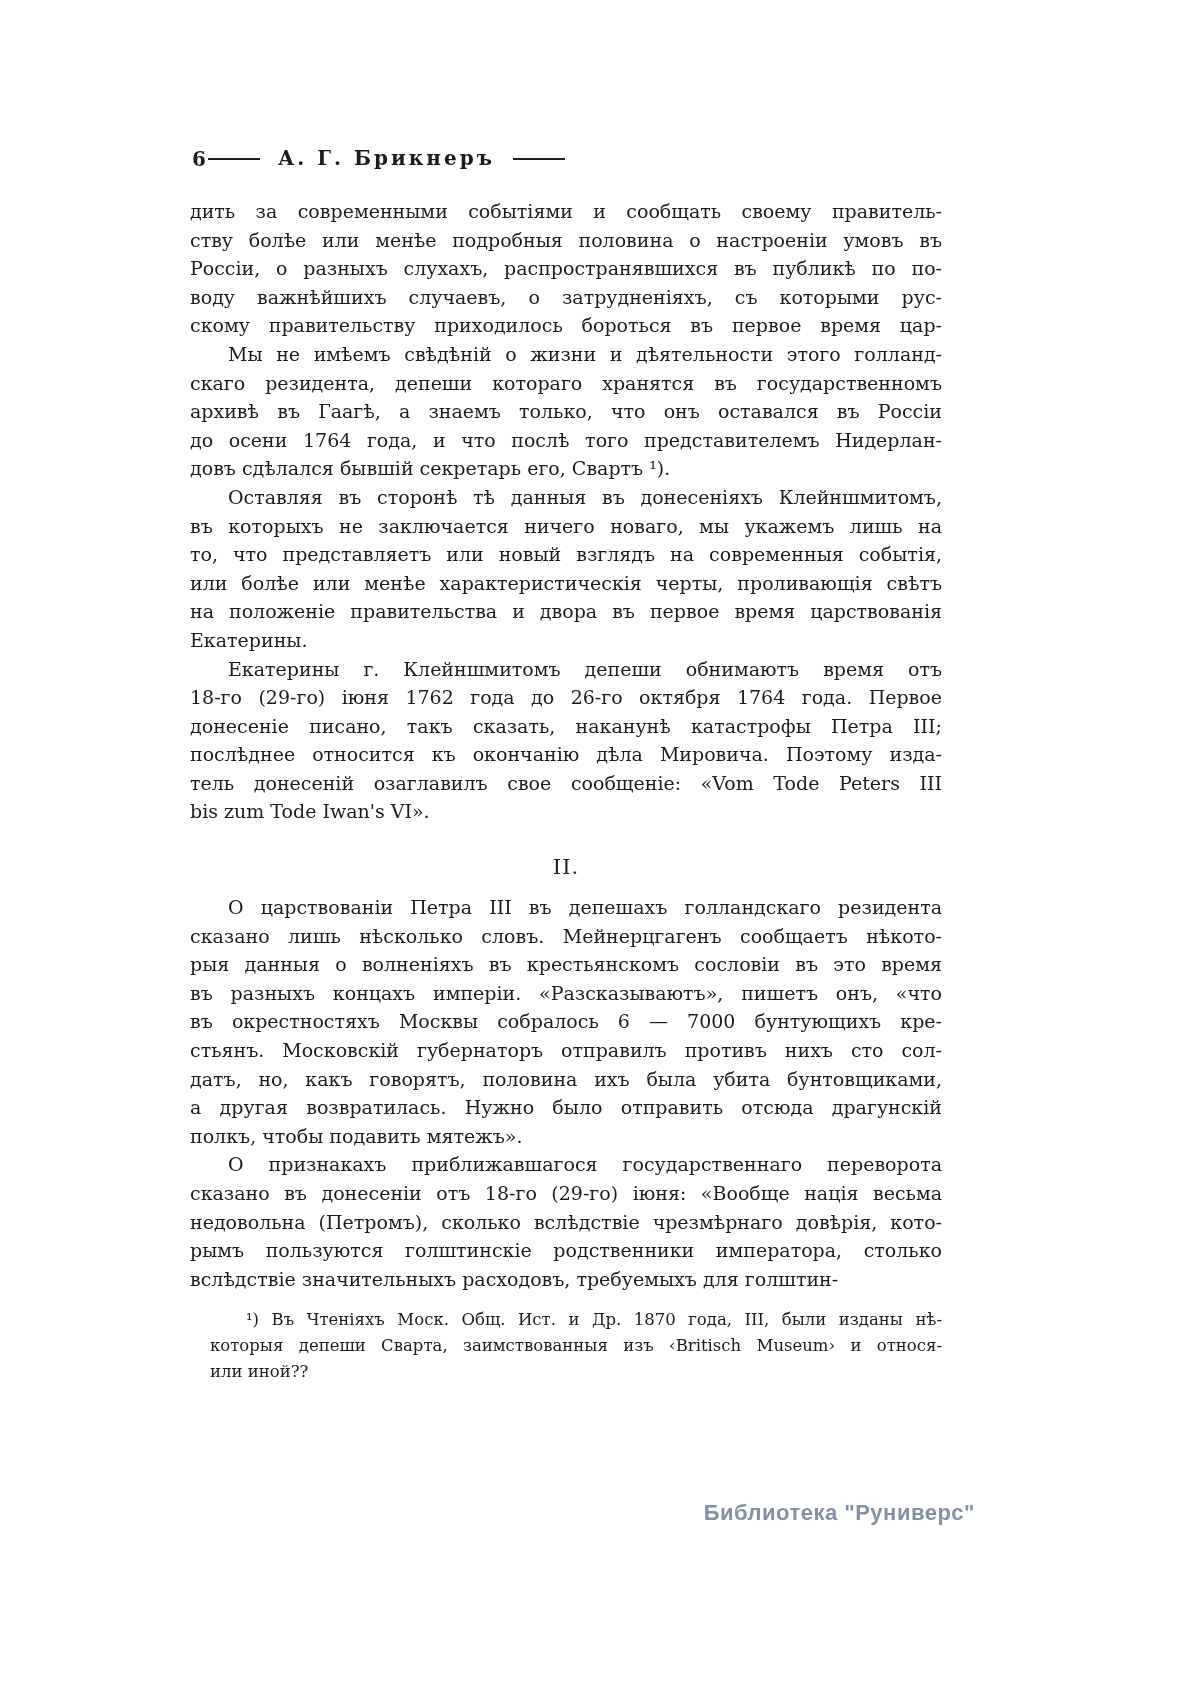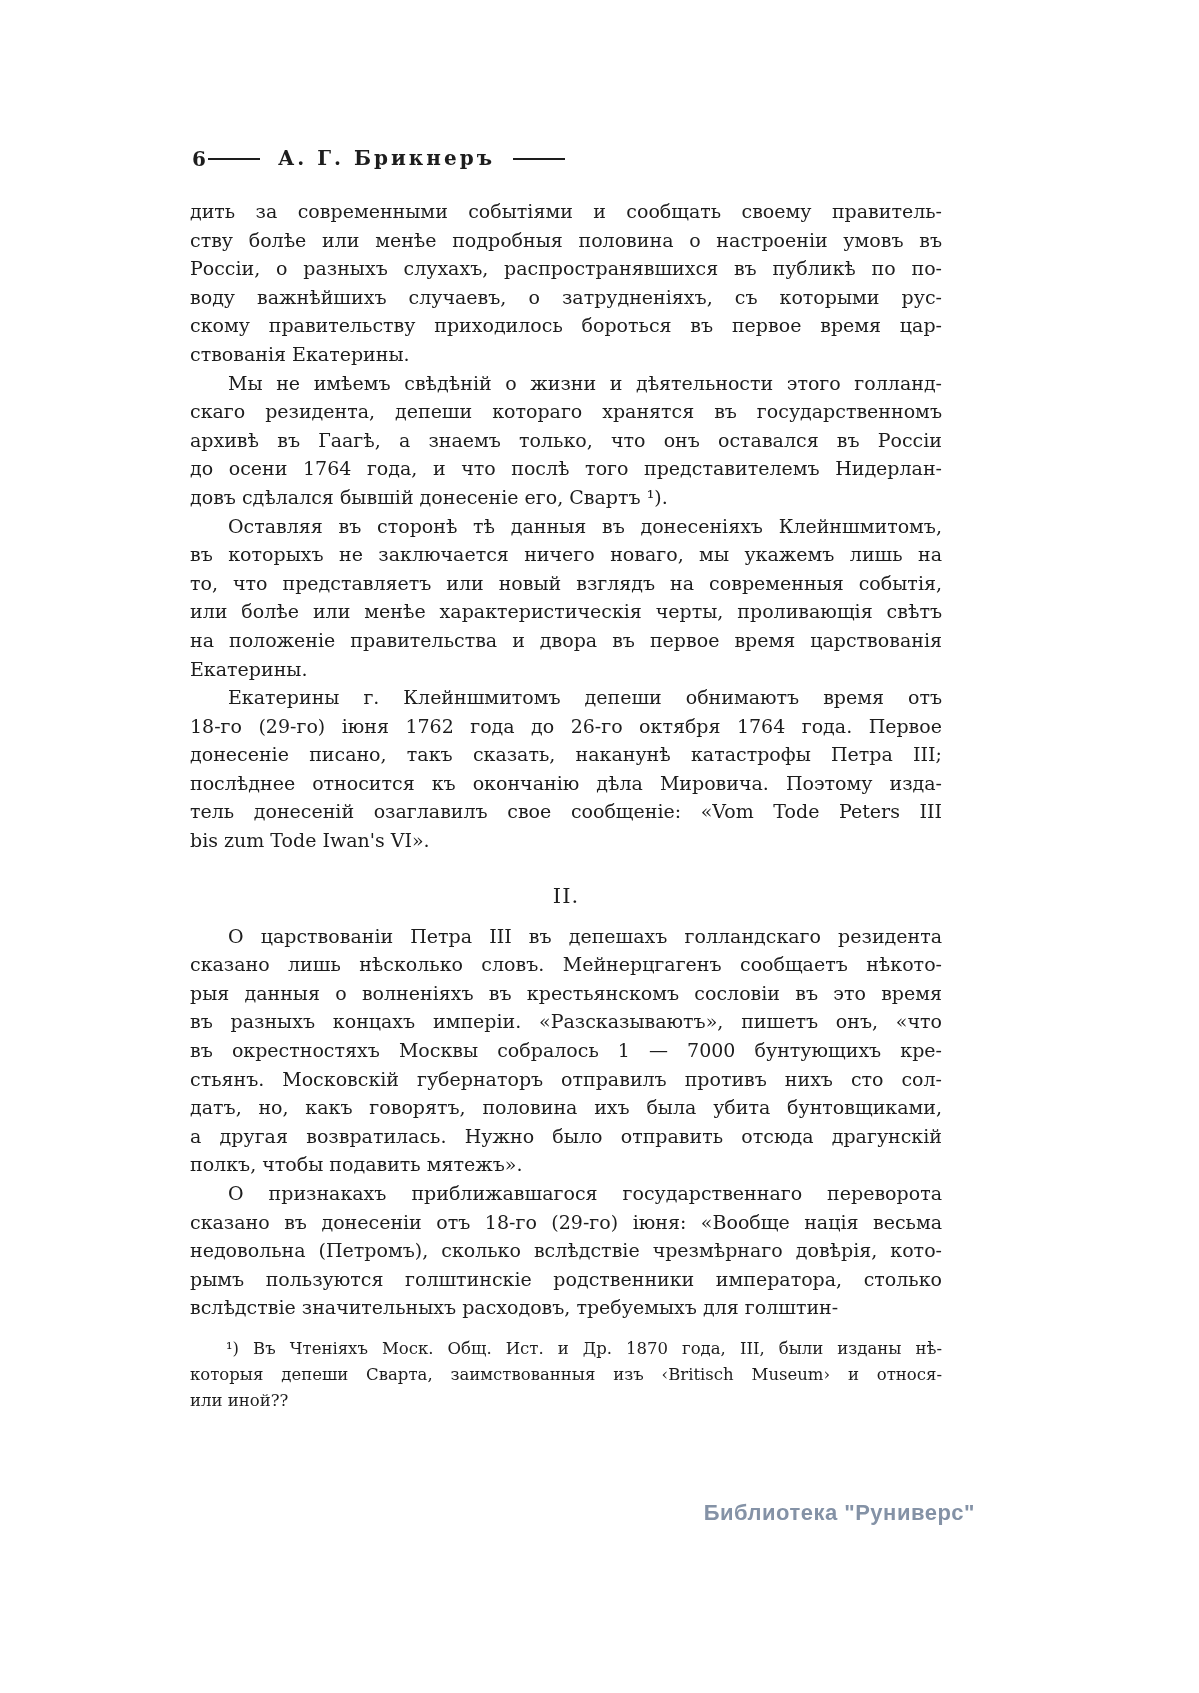--- a/index.html
+++ b/index.html
@@ -58,21 +58,21 @@
   .line.last { text-align-last:left; }
   .line.indent { text-indent:38px; }
   .section-heading {
     text-align:center;
     font-size:21px;
     letter-spacing:1px;
     line-height:29px;
     margin-top:27px;
     margin-bottom:11px;
   }
-  .footnote { margin-top:14px; }
+  .footnote { margin-top:14px;margin-left:20px; }
   .fn-line {
     font-size:16.5px;
     line-height:25.8px;
     height:25.8px;
     text-align:justify;
     text-align-last:justify;
     text-justify:inter-word;
   }
   .fn-line.last { text-align-last:left; }
   .fn-line.indent { text-indent:36px; }
@@ -99,28 +99,27 @@
       </div>
     </header>
 
     <main id="body-text">
         <div class="paragraph">
           <div class="line">дить за современными событіями и сообщать своему правитель-</div>
           <div class="line">ству болѣе или менѣе подробныя половина о настроеніи умовъ въ</div>
           <div class="line">Россіи, о разныхъ слухахъ, распространявшихся въ публикѣ по по-</div>
           <div class="line">воду важнѣйшихъ случаевъ, о затрудненіяхъ, съ которыми рус-</div>
           <div class="line">скому правительству приходилось бороться въ первое время цар-</div>
-          <div class="line last">ствованія Екатерины.</div>
         </div>
         <div class="paragraph">
           <div class="line indent">Мы не имѣемъ свѣдѣній о жизни и дѣятельности этого голланд-</div>
           <div class="line">скаго резидента, депеши котораго хранятся въ государственномъ</div>
           <div class="line">архивѣ въ Гаагѣ, а знаемъ только, что онъ оставался въ Россіи</div>
           <div class="line">до осени 1764 года, и что послѣ того представителемъ Нидерлан-</div>
-          <div class="line last">довъ сдѣлался бывшій донесеніе его, Свартъ ¹).</div>
+          <div class="line last">довъ сдѣлался бывшій секретарь его, Свартъ ¹).</div>
         </div>
         <div class="paragraph">
           <div class="line indent">Оставляя въ сторонѣ тѣ данныя въ донесеніяхъ Клейншмитомъ,</div>
           <div class="line">въ которыхъ не заключается ничего новаго, мы укажемъ лишь на</div>
           <div class="line">то, что представляетъ или новый взглядъ на современныя событія,</div>
           <div class="line">или болѣе или менѣе характеристическія черты, проливающія свѣтъ</div>
           <div class="line">на положеніе правительства и двора въ первое время царствованія</div>
           <div class="line last">Екатерины.</div>
         </div>
         <div class="paragraph">
@@ -130,21 +129,21 @@
           <div class="line">послѣднее относится къ окончанію дѣла Мировича. Поэтому изда-</div>
           <div class="line">тель донесеній озаглавилъ свое сообщеніе: «Vom Tode Peters III</div>
           <div class="line last">bis zum Tode Iwan's VI».</div>
         </div>
         <div class="section-heading">II.</div>
         <div class="paragraph">
           <div class="line indent">О царствованіи Петра III въ депешахъ голландскаго резидента</div>
           <div class="line">сказано лишь нѣсколько словъ. Мейнерцгагенъ сообщаетъ нѣкото-</div>
           <div class="line">рыя данныя о волненіяхъ въ крестьянскомъ сословіи въ это время</div>
           <div class="line">въ разныхъ концахъ имперіи. «Разсказываютъ», пишетъ онъ, «что</div>
-          <div class="line">въ окрестностяхъ Москвы собралось 1 — 7000 бунтующихъ кре-</div>
+          <div class="line">въ окрестностяхъ Москвы собралось 6 — 7000 бунтующихъ кре-</div>
           <div class="line">стьянъ. Московскій губернаторъ отправилъ противъ нихъ сто сол-</div>
           <div class="line">датъ, но, какъ говорятъ, половина ихъ была убита бунтовщиками,</div>
           <div class="line">а другая возвратилась. Нужно было отправить отсюда драгунскій</div>
           <div class="line last">полкъ, чтобы подавить мятежъ».</div>
         </div>
         <div class="paragraph">
           <div class="line indent">О признакахъ приближавшагося государственнаго переворота</div>
           <div class="line">сказано въ донесеніи отъ 18-го (29-го) іюня: «Вообще нація весьма</div>
           <div class="line">недовольна (Петромъ), сколько вслѣдствіе чрезмѣрнаго довѣрія, кото-</div>
           <div class="line">рымъ пользуются голштинскіе родственники императора, столько</div>

